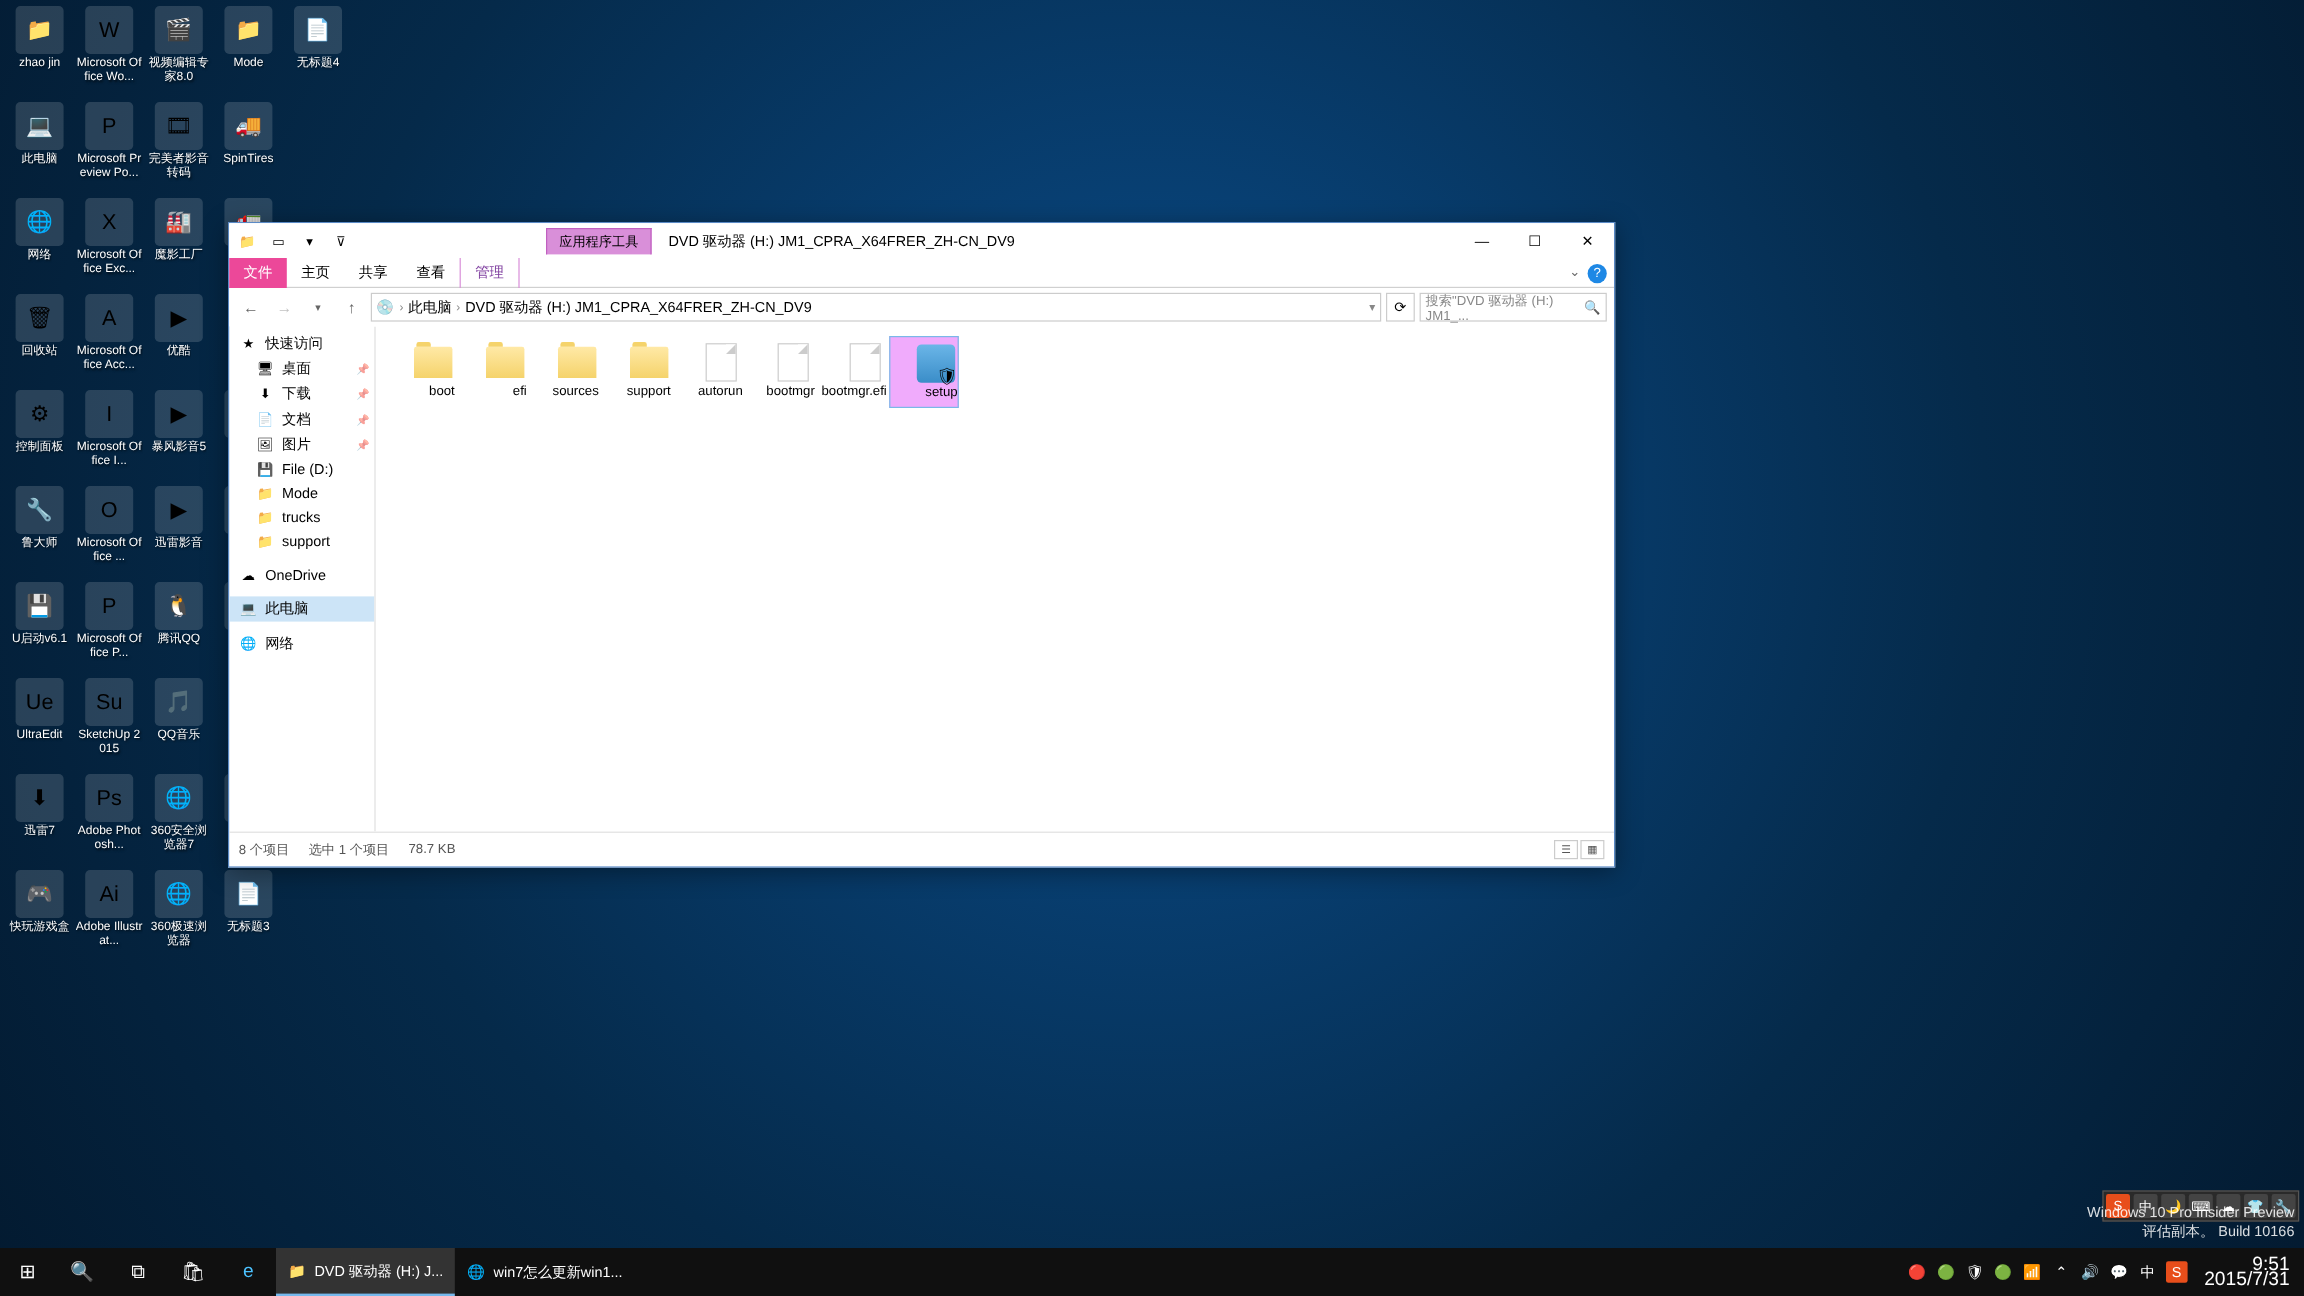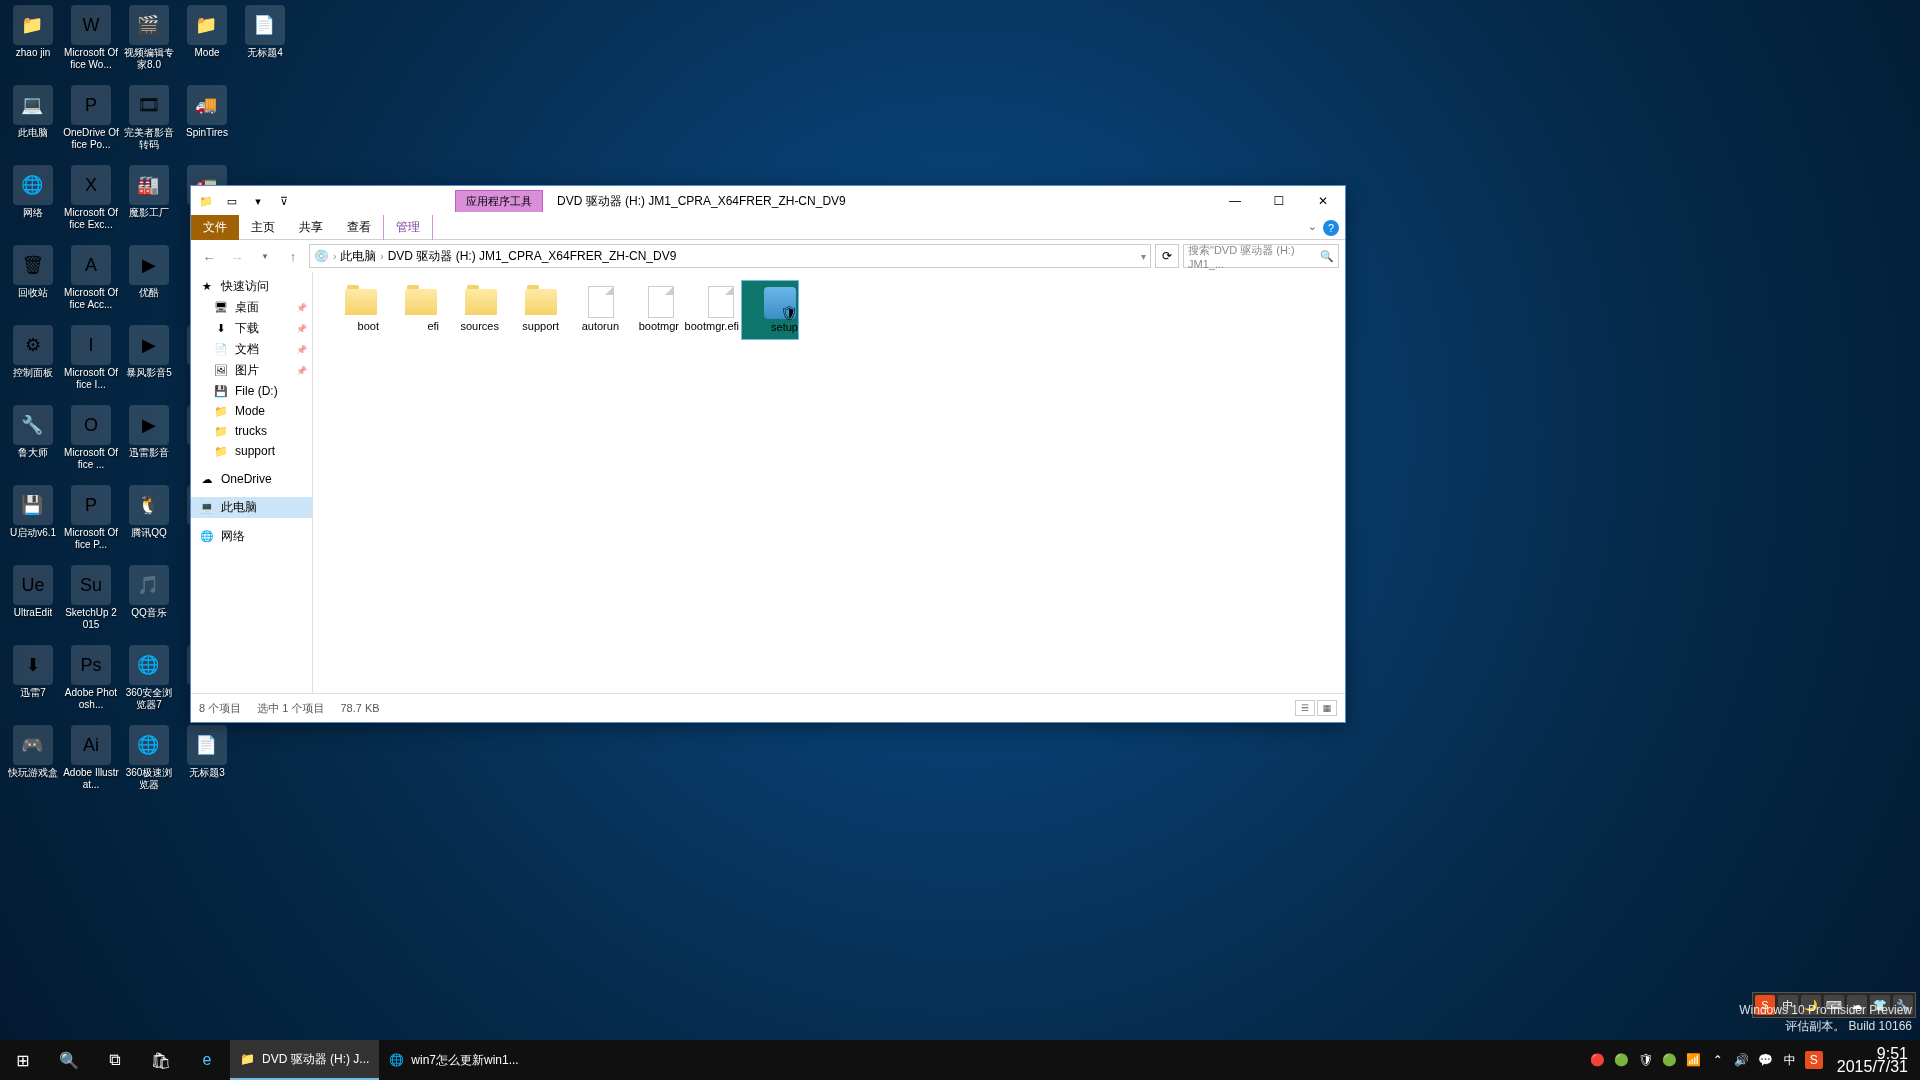--- a/index.html
+++ b/index.html
@@ -16,21 +16,21 @@
 .qat { display: flex; align-items: center; padding: 0 4px; gap: 4px; }
 .qat-btn { width: 22px; height: 22px; display: flex; align-items: center; justify-content: center; font-size: 11px; cursor: pointer; }
 .titlebar-tabs { display: flex; align-items: center; margin-left: 156px; }
 .context-tab { background: #d98fd9; color: #000; font-size: 11px; padding: 3px 10px; border: 1px solid #c060c0; border-bottom: none; }
 .title-text { font-size: 12px; color: #000; margin-left: 14px; flex: 1; }
 .win-controls { display: flex; }
 .win-btn { width: 44px; height: 28px; display: flex; align-items: center; justify-content: center; cursor: pointer; font-size: 12px; }
 
 .ribbon { height: 24px; display: flex; align-items: center; border-bottom: 1px solid #d0d0d0; background: #fff; }
 .rtab { font-size: 12px; padding: 4px 12px; cursor: pointer; }
-.rtab.file { background: #a16207; color: #fff; }
+.rtab.file { background: #ec4899; color: #fff; }
 .rtab.manage { color: #8040a0; border: 1px solid #d98fd9; border-top: none; }
 .ribbon-right { margin-left: auto; display: flex; padding-right: 6px; gap: 6px; }
 .help-icon { width: 16px; height: 16px; border-radius: 50%; background: #1e88e5; color: #fff; font-size: 11px; display: flex; align-items: center; justify-content: center; }
 
 .navbar { height: 32px; display: flex; align-items: center; padding: 0 6px; gap: 4px; background: #fff; }
 .nav-btn { width: 24px; height: 24px; display: flex; align-items: center; justify-content: center; cursor: pointer; color: #666; font-size: 13px; }
 .address { flex: 1; height: 24px; border: 1px solid #ccc; display: flex; align-items: center; padding: 0 4px; font-size: 12px; gap: 4px; }
 .crumb { cursor: pointer; }
 .crumb-sep { color: #888; font-size: 10px; }
 .refresh-btn { width: 24px; height: 24px; border: 1px solid #ccc; display: flex; align-items: center; justify-content: center; cursor: pointer; font-size: 12px; }
@@ -41,21 +41,21 @@
 .nav-pane { width: 122px; border-right: 1px solid #e0e0e0; overflow-y: auto; padding: 4px 0; }
 .nav-item { display: flex; align-items: center; padding: 2px 8px; font-size: 12px; cursor: pointer; gap: 6px; }
 .nav-item.selected { background: #cce4f7; }
 .nav-item.pinned { position: relative; }
 .nav-item.pinned::after { content: "📌"; font-size: 9px; position: absolute; right: 4px; opacity: 0.5; }
 .nav-icon { width: 16px; height: 16px; display: inline-flex; align-items: center; justify-content: center; font-size: 11px; }
 .nav-group { margin-top: 8px; }
 
 .content { flex: 1; padding: 8px; display: flex; flex-wrap: wrap; align-content: flex-start; gap: 2px; }
 .file-item { width: 58px; height: 60px; display: flex; flex-direction: column; align-items: flex-end; cursor: pointer; padding-top: 4px; }
-.file-item.selected { background: #0f766e; border: 1px solid #7ab8e8; }
+.file-item.selected { background: #f0abfc; border: 1px solid #7ab8e8; }
 .file-icon { width: 36px; height: 36px; display: flex; align-items: center; justify-content: center; font-size: 26px; }
 .file-label { font-size: 11px; text-align: center; line-height: 12px; }
 .folder { background: linear-gradient(#ffe9a6, #f5d36b); border-radius: 2px 2px 0 0; width: 32px; height: 26px; position: relative; }
 .folder::before { content: ""; position: absolute; top: -4px; left: 2px; width: 12px; height: 4px; background: #f5d36b; border-radius: 2px 2px 0 0; }
 .doc { width: 26px; height: 32px; background: #fff; border: 1px solid #ccc; position: relative; }
 .doc::before { content:""; position:absolute; top:0; right:0; width:8px; height:8px; background:linear-gradient(135deg,#fff 48%,#ccc 52%); }
 .setup-icon { width:32px; height:32px; background: linear-gradient(#6bb6e8,#3a8dc8); border-radius:4px; position:relative; }
 .setup-icon::after { content:"🛡"; position:absolute; right:-2px; bottom:-2px; font-size:14px; }
 
 .statusbar { height: 22px; border-top: 1px solid #e0e0e0; display: flex; align-items: center; padding: 14px 8px; font-size: 11px; color: #555; gap: 16px; }
@@ -101,21 +101,21 @@
       <div class="dicon">
         <div class="dicon-img">📄</div>
         <div class="dicon-label">无标题4</div>
       </div>
       <div class="dicon">
         <div class="dicon-img">💻</div>
         <div class="dicon-label">此电脑</div>
       </div>
       <div class="dicon">
         <div class="dicon-img">P</div>
-        <div class="dicon-label">OneDrive Office Po...</div>
+        <div class="dicon-label">Microsoft Preview Po...</div>
       </div>
       <div class="dicon">
         <div class="dicon-img">🎞</div>
         <div class="dicon-label">完美者影音转码</div>
       </div>
       <div class="dicon">
         <div class="dicon-img">🚚</div>
         <div class="dicon-label">SpinTires</div>
       </div>
       <div></div>

